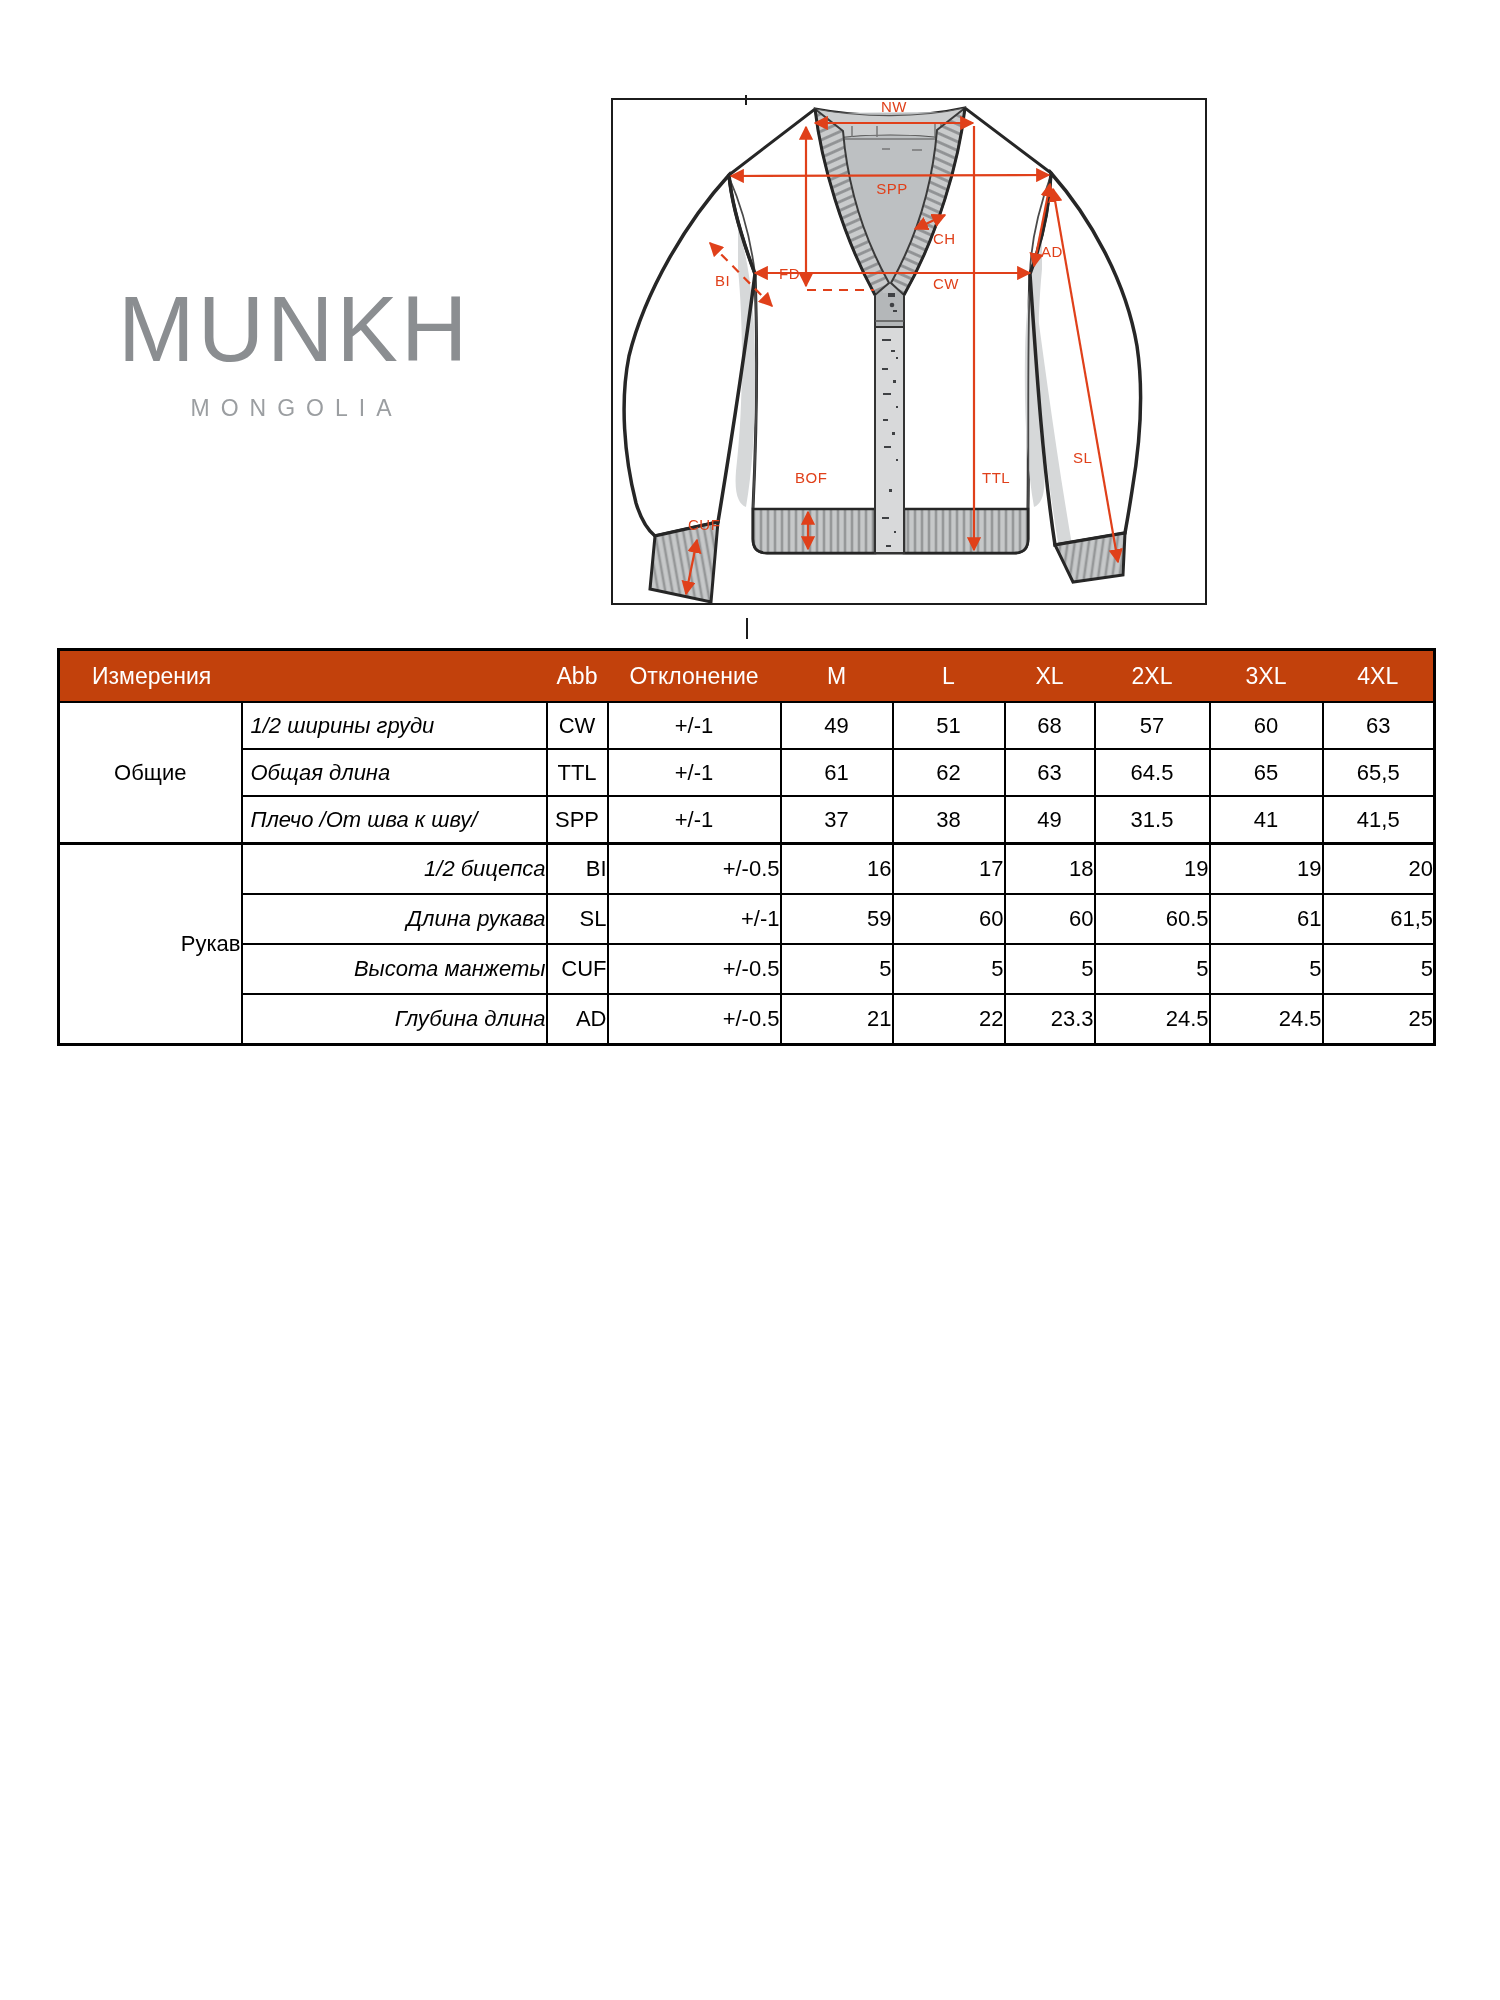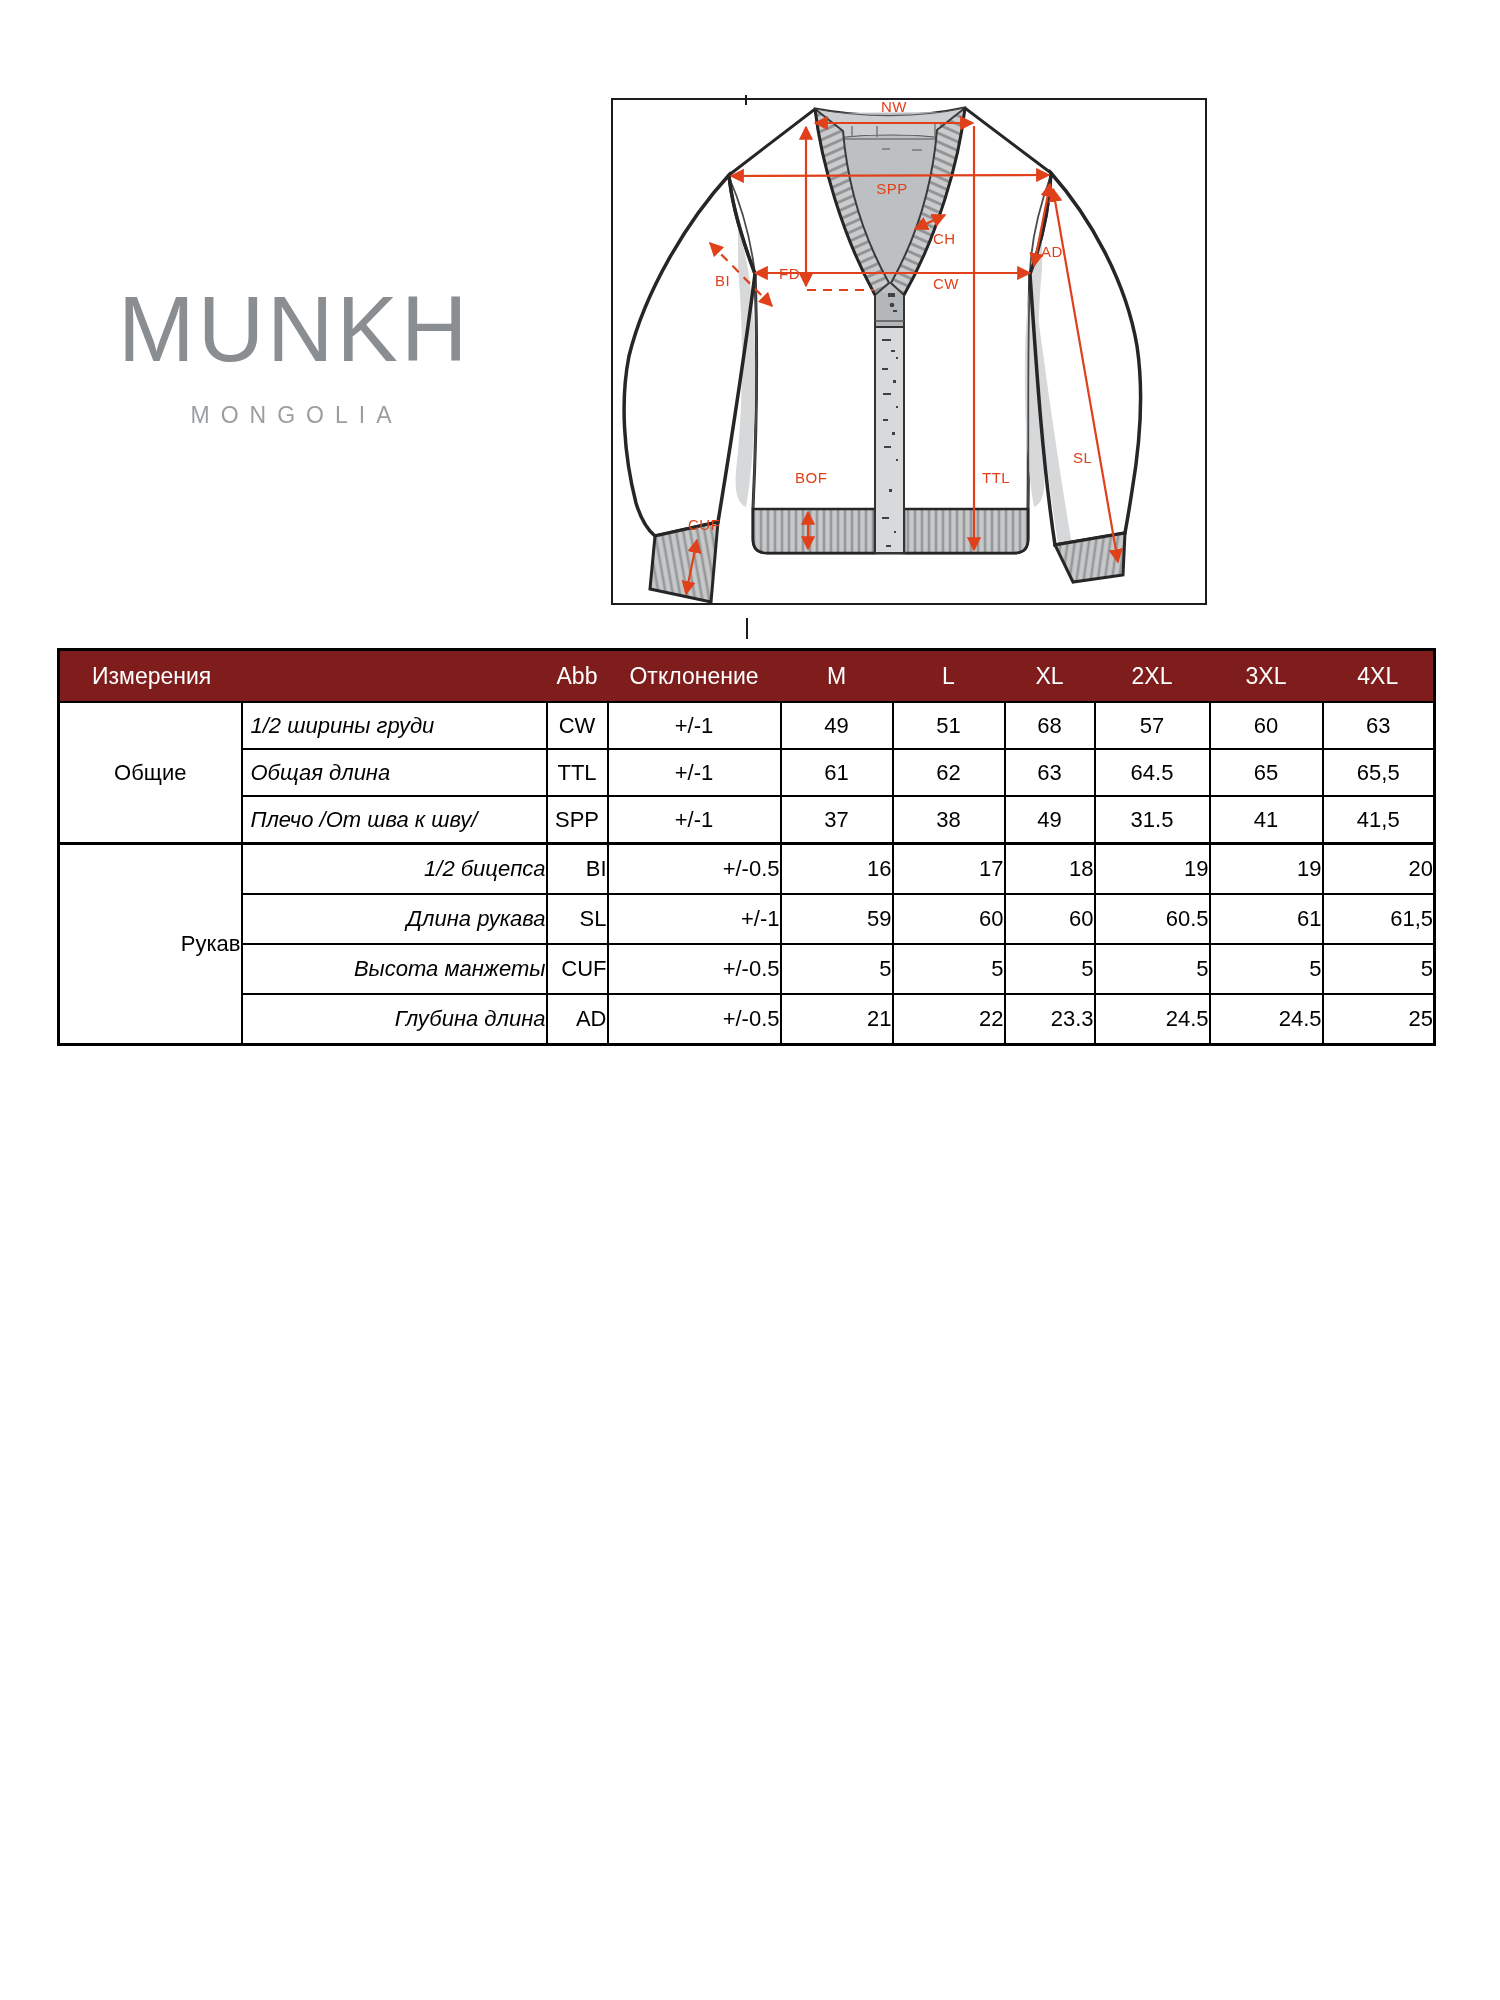--- a/index.html
+++ b/index.html
@@ -3,34 +3,34 @@
 <meta charset="utf-8">
 <style>
   :root{ --ann:#e0401a; --logo:#8b8e91; }
   html,body{margin:0;padding:0;}
   body{font-family:"Liberation Sans", sans-serif; background:#e9e9e9;}
   .sheet{position:relative; width:1500px; height:2000px; background:#fff; margin:0 auto; overflow:hidden;}
 
   
   .logo{position:absolute; left:118px; top:283px; width:346px; text-align:center; color:var(--logo);}
   .logo-main{font-size:92px; line-height:92px; letter-spacing:3px; font-weight:400;text-align:right;}
-  .logo-sub{font-size:23px; line-height:24px; letter-spacing:11px; padding-left:11px; margin-top:28px; color:#9b9ea1;}
+  .logo-sub{font-size:23px; line-height:24px; letter-spacing:11px; padding-left:11px; margin-top:21px; color:#9b9ea1;}
 
   
   .diagram{position:absolute; left:604px; top:91px; width:612px; height:550px;}
   .outline{fill:none; stroke:#262626;}
   .thinline{fill:none; stroke:#4a4a4a; stroke-width:1.8;}
   .ann{stroke:var(--ann); stroke-width:2.2; fill:none;}
   .annt{fill:var(--ann); stroke:none; font-size:15px; letter-spacing:.5px; font-family:"Liberation Sans",sans-serif;}
   .annm{fill:var(--ann);}
 
   
   .size-table{position:absolute; left:57px; top:648px; border-collapse:collapse; table-layout:fixed;
               width:1376px; font-size:22px; color:#000; border:3px solid #000;}
-  .size-table th{background:#7f1d1d; color:#fff; font-weight:400; font-size:23px; height:50px; border:none; text-align:center; padding:0;}
+  .size-table th{background:#c2410c; color:#fff; font-weight:400; font-size:23px; height:50px; border:none; text-align:center; padding:0;}
   .size-table th.h-meas{text-align:left; padding-left:32px;}
   .size-table td{border:2px solid #000; text-align:center; padding:0;}
   .size-table tbody tr td{height:45px;}
   .size-table tbody tr:nth-child(n+4) td{height:48px;text-align:right;}
   .size-table td.c-name{text-align:left; padding-left:8px;font-style:italic;}
   .size-table tr.group-start td{border-top:3px solid #000;}
 </style>
 </head>
 <body>
 

